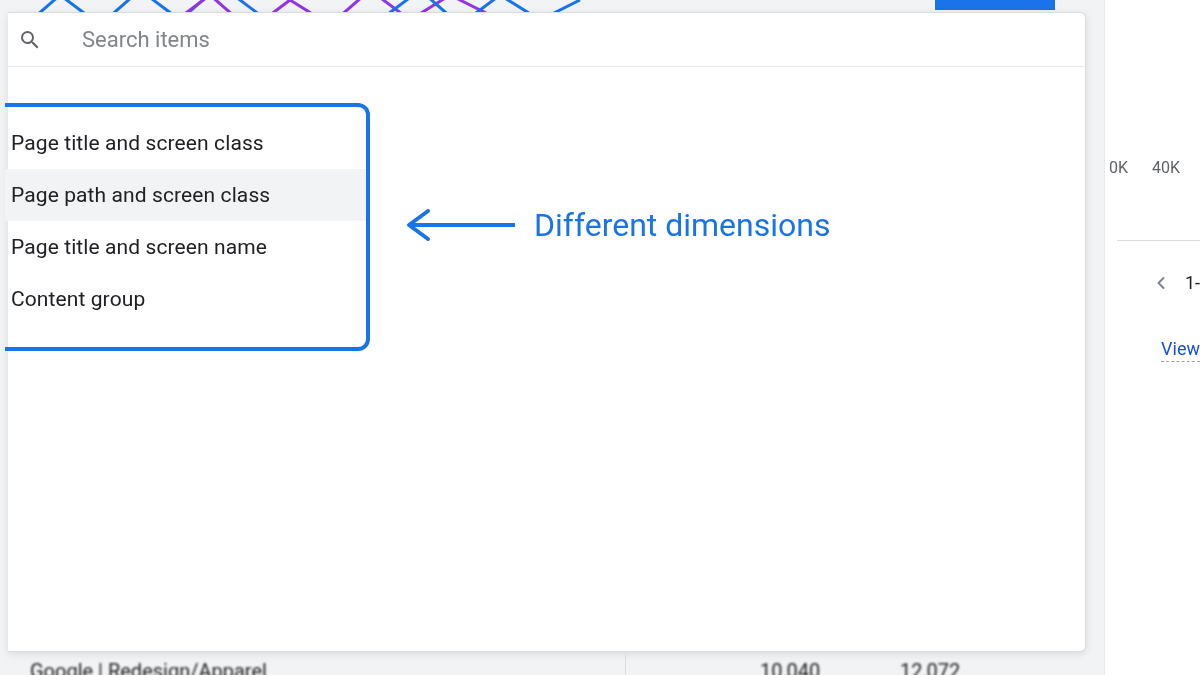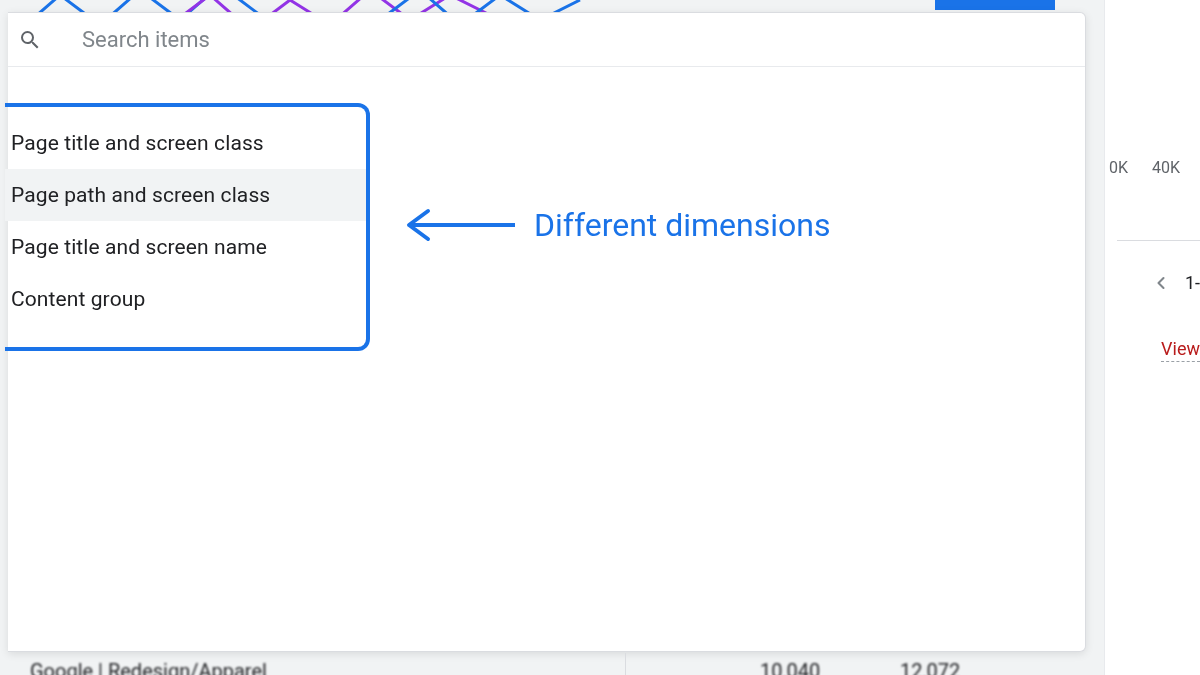--- a/index.html
+++ b/index.html
@@ -156,21 +156,21 @@
     }
     .pagination-text {
       font-size: 18px;
       color: #202124;
     }
     .col-header {
       position: absolute;
       top: 338px;
       right: 0;
       font-size: 18px;
-      color: #b91c1c;
+      color: #1d4ed8;
       border-bottom: 1px dashed #9aa0a6;
       padding-bottom: 2px;
     }
     .bottom-row {
       position: absolute;
       bottom: -8px;
       left: 0;
       width: 100%;
       display: flex;
       align-items: center;

